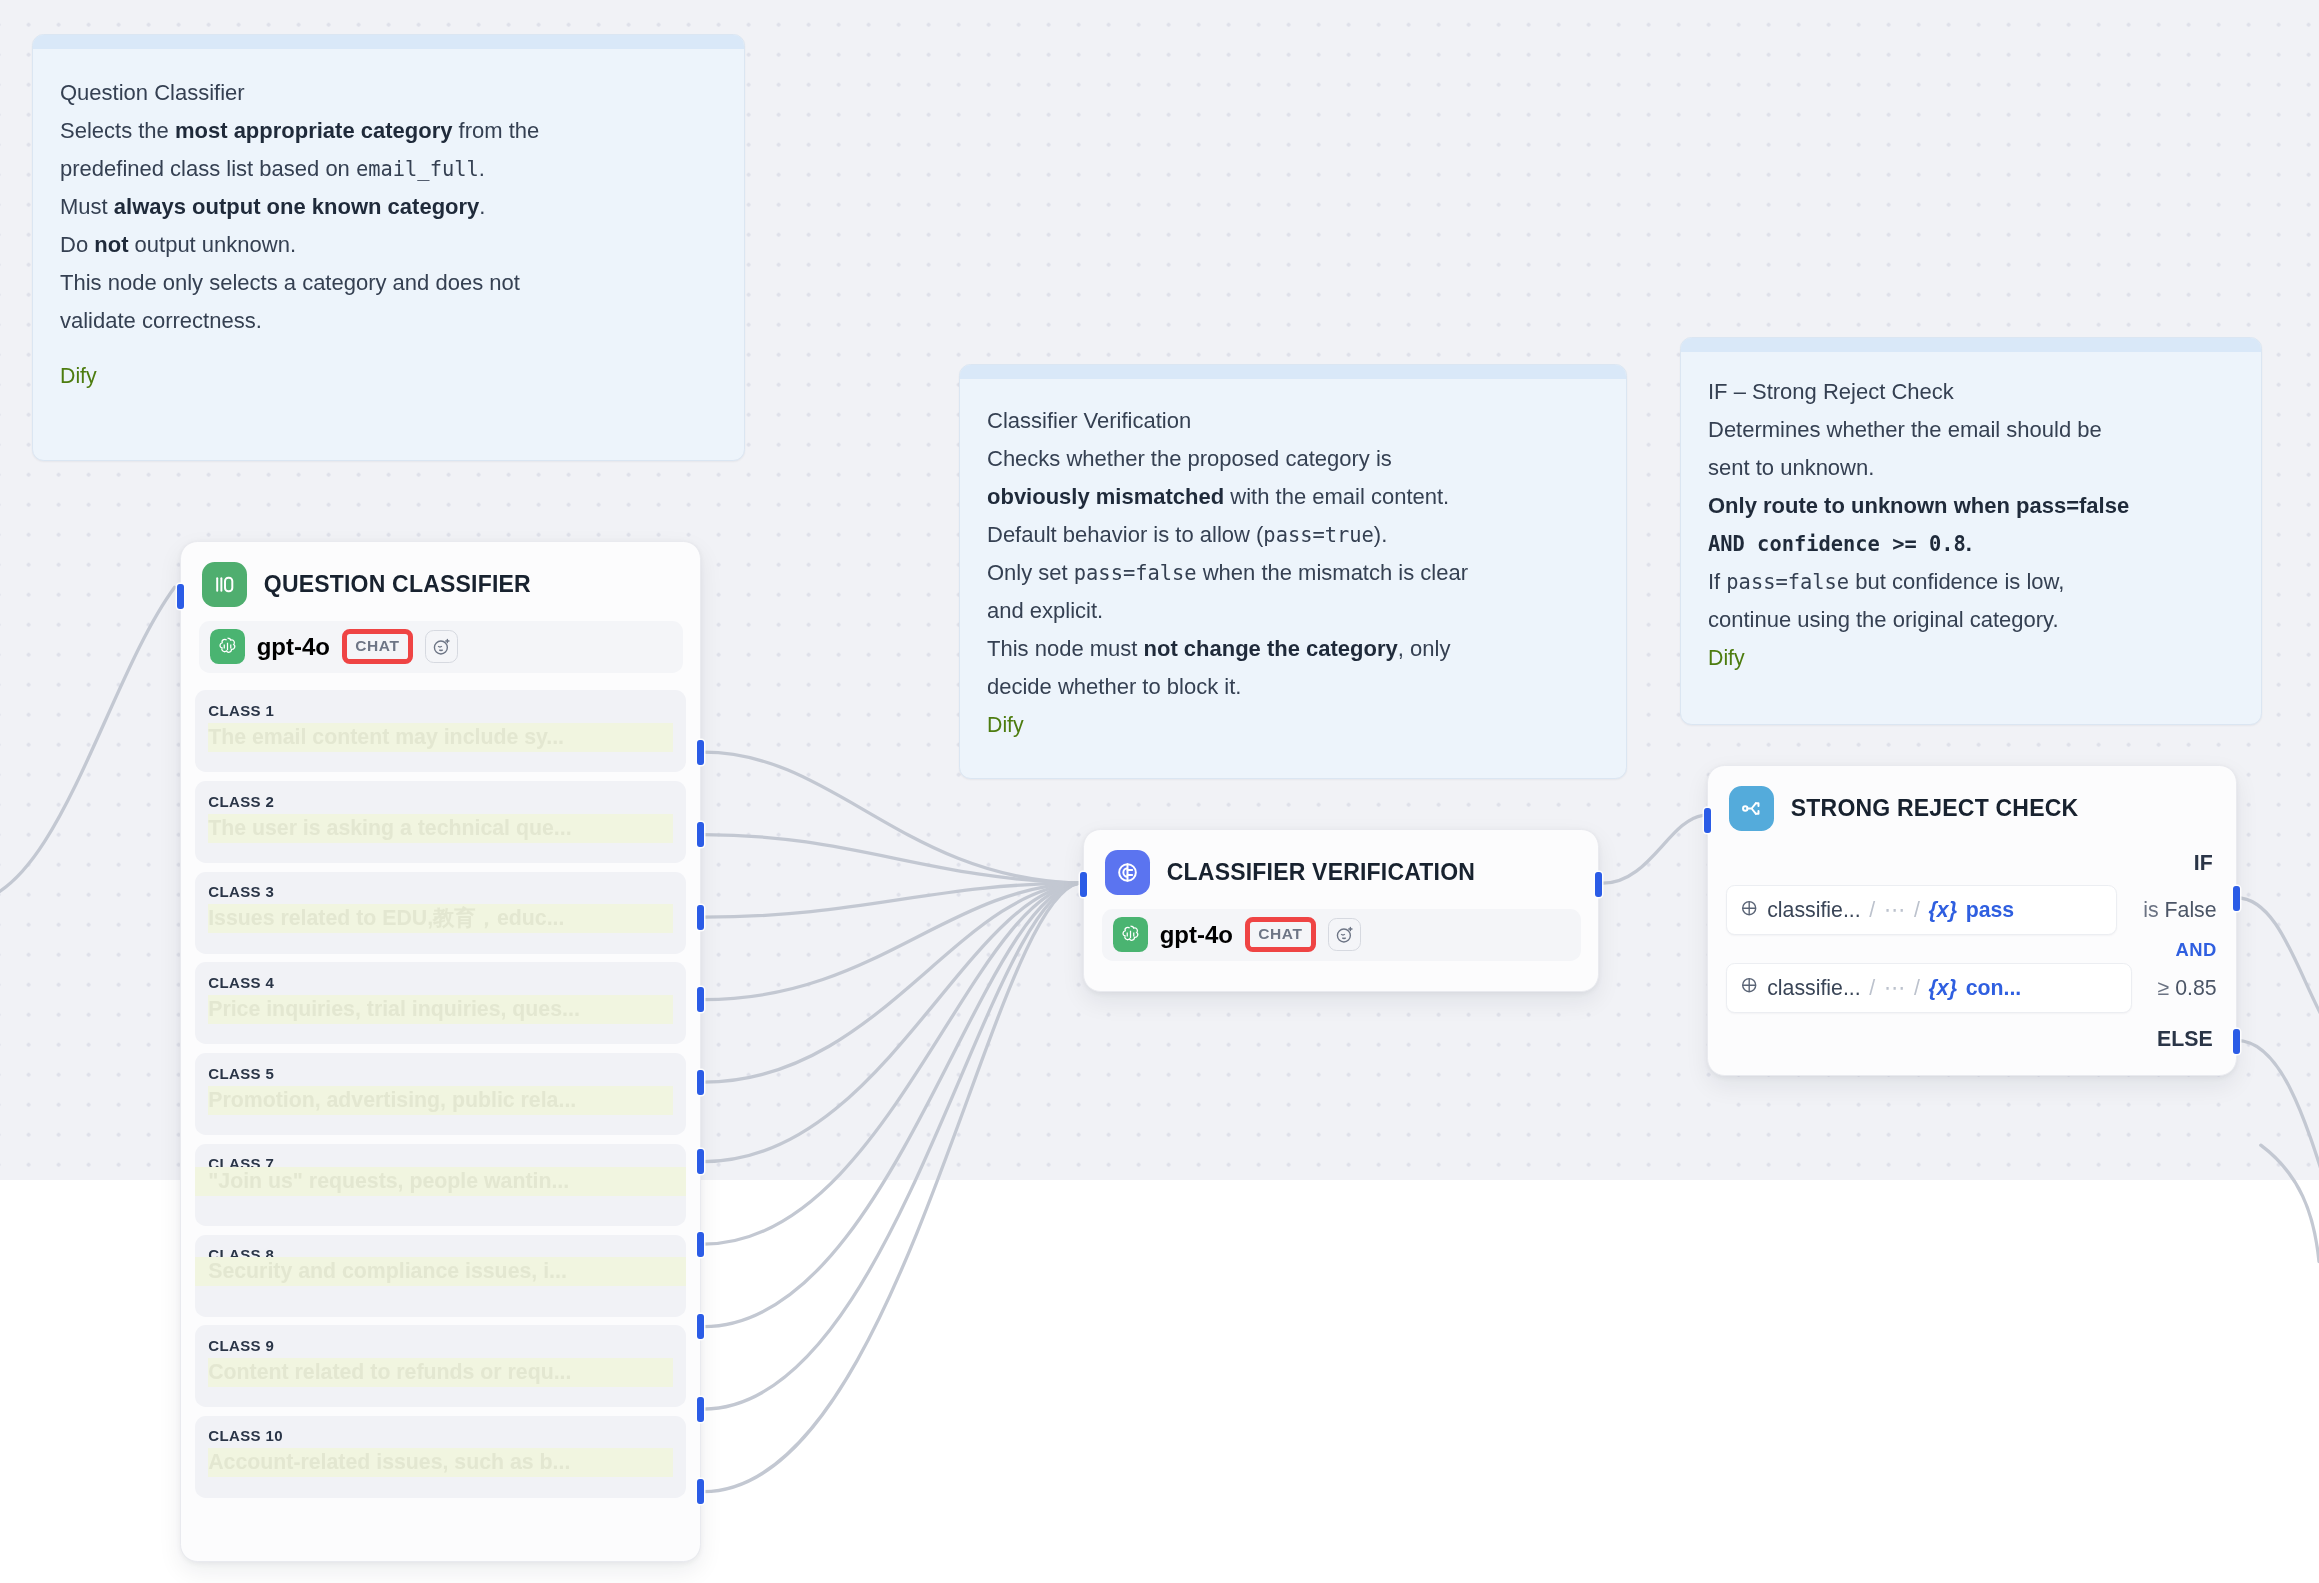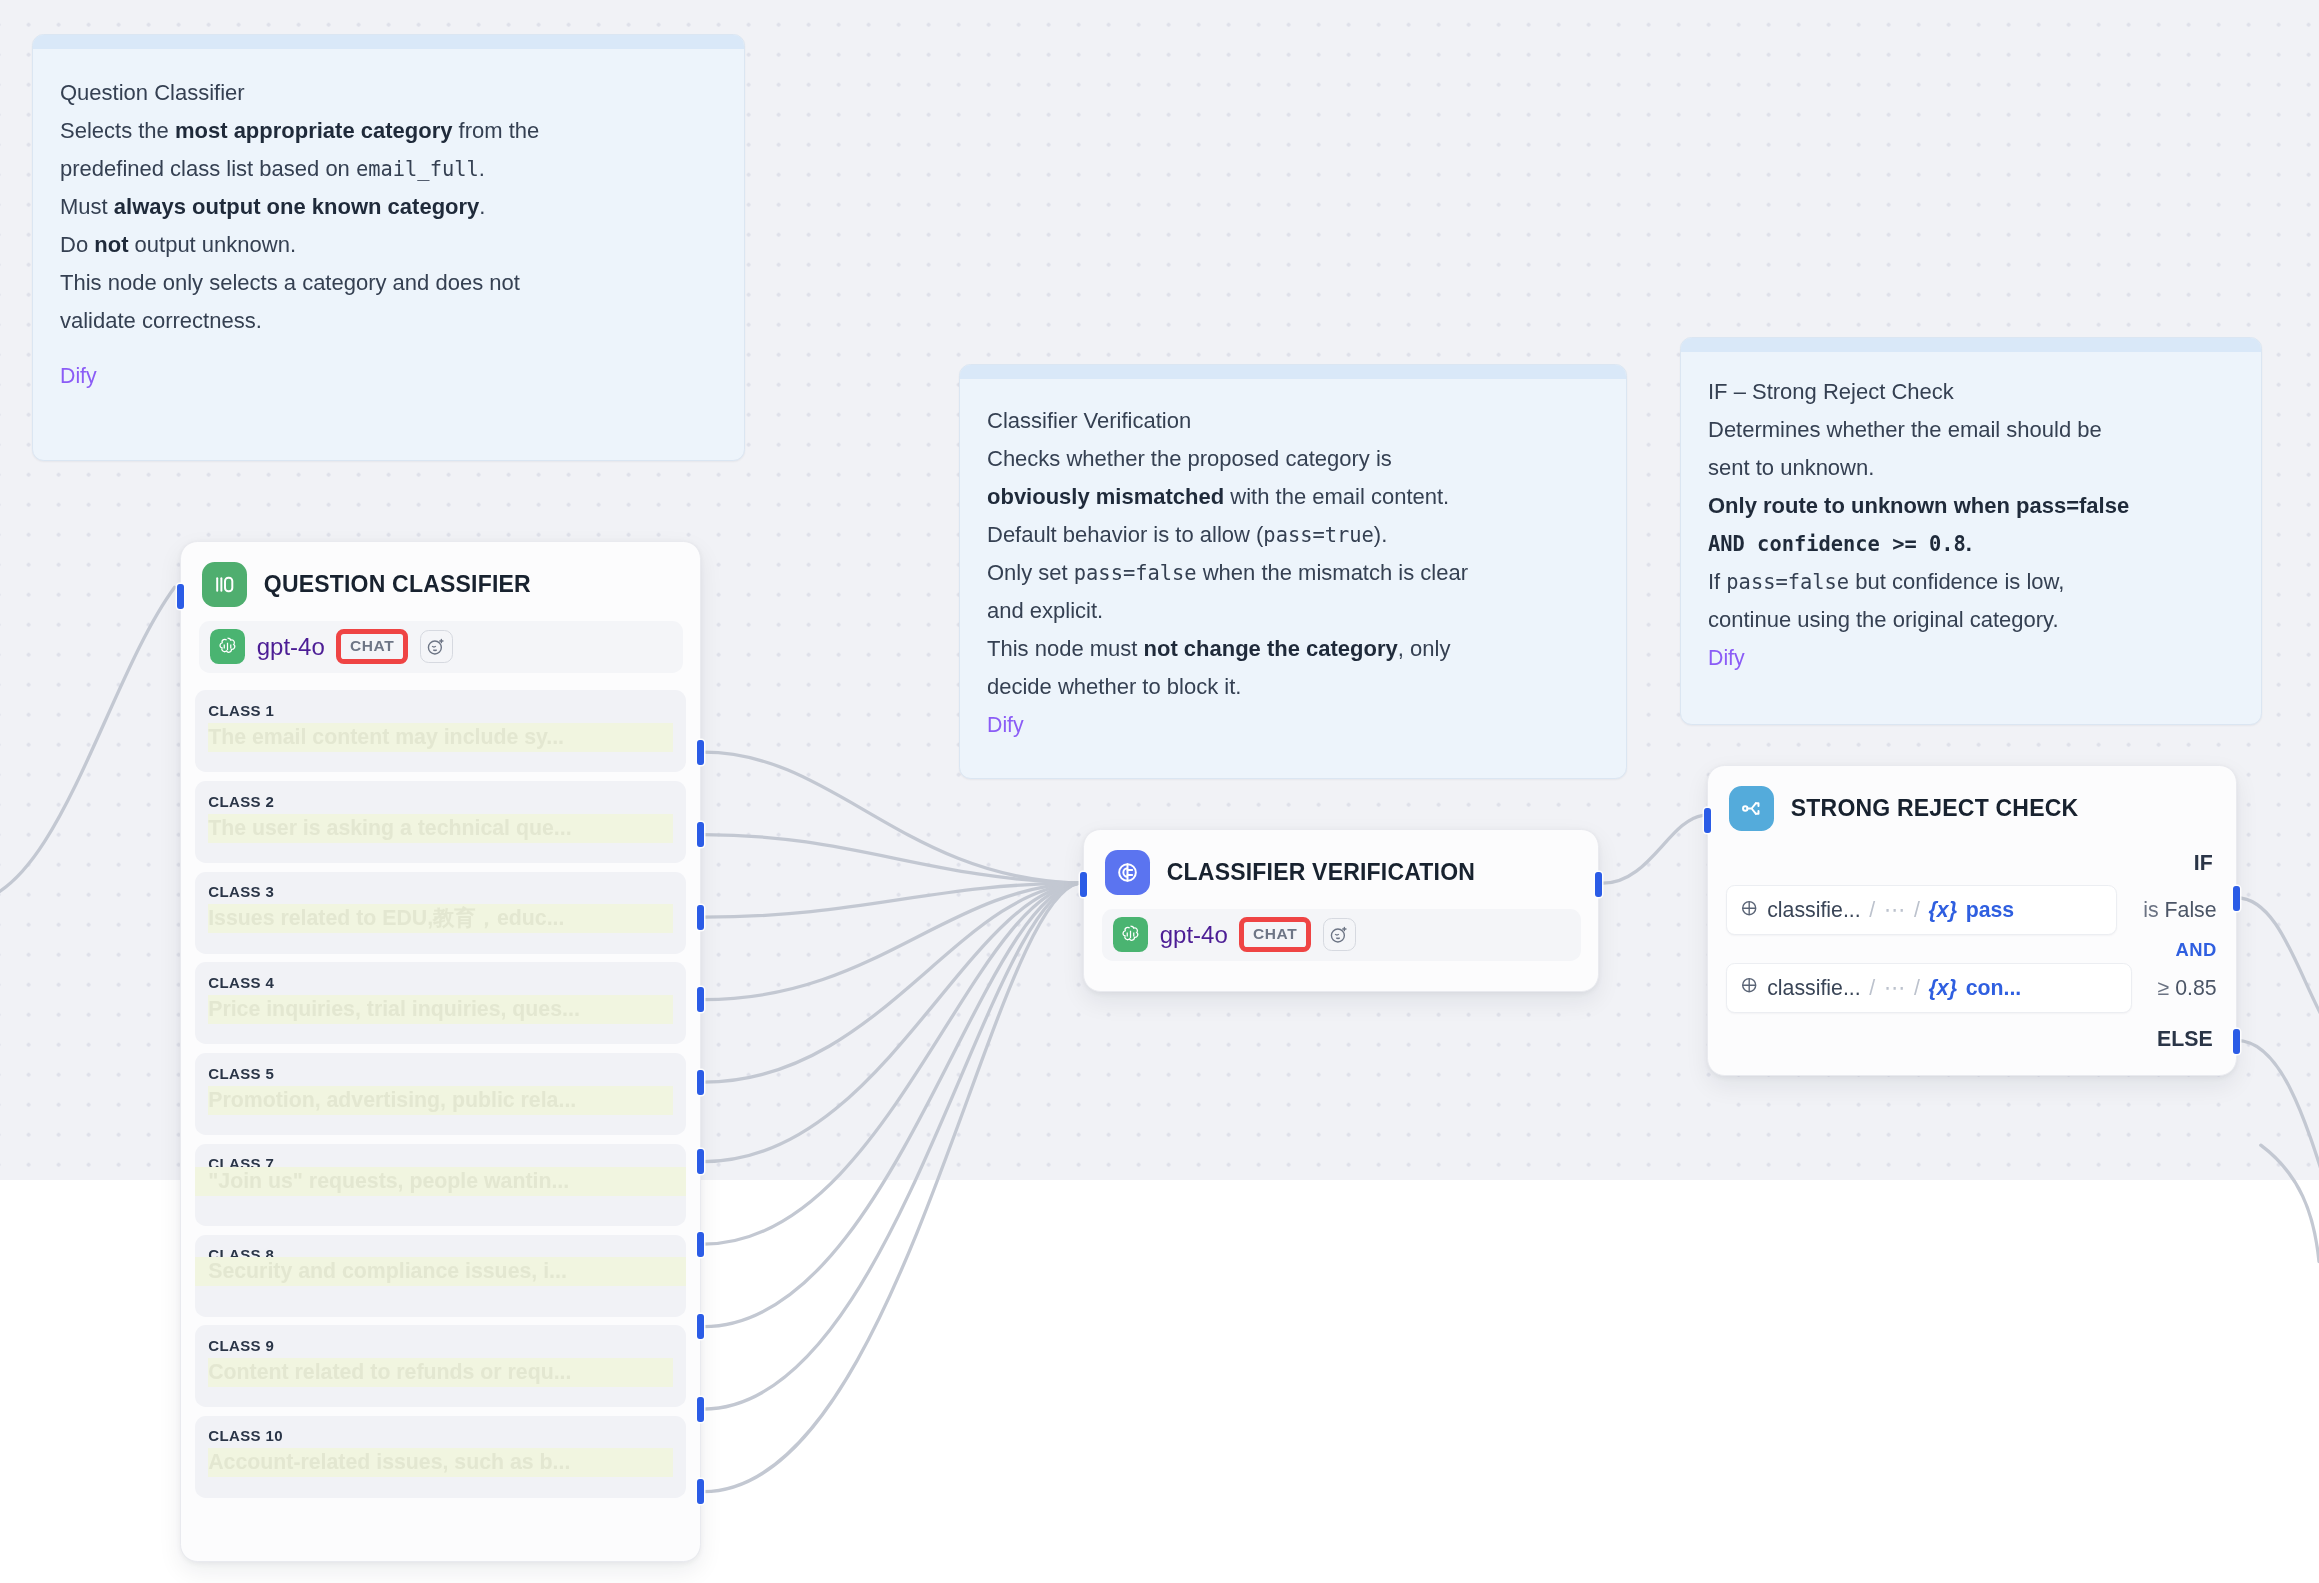--- a/index.html
+++ b/index.html
@@ -29,21 +29,21 @@
   }
   .note-bar { height: 13.6px; background: #d9e8f8; }
   .note-body {
     padding: 25px 27px 23px 27px;
     color: #354052;
     font-size: 22px;
     line-height: 38px;
   }
   .note-body .mono { font-family: "DejaVu Sans Mono", "Liberation Mono", monospace; font-size: 20.4px; }
   .note-body b { font-weight: 700; color: #1f2a3a; }
-  .note-author { color: #8b5cf6; font-size: 21.3px; line-height: 38px; }
+  .note-author { color: #4d7c0f; font-size: 21.3px; line-height: 38px; }
   .note-line { display: block; }
 
   
   .node {
     position: absolute;
     background: #fcfcfd;
     border: 1px solid #e9eaef;
     border-radius: 17.5px;
     box-shadow: 0 9.7px 25px rgba(16,24,40,.07), 0 1.9px 4.9px rgba(16,24,40,.05);
   }
@@ -68,21 +68,21 @@
     height: 52px;
     display: flex; align-items: center; gap: 11.6px;
     padding: 0 11.6px;
   }
   .model-logo {
     width: 35px; height: 35px; border-radius: 8.7px;
     background: #4ab471;
     display: flex; align-items: center; justify-content: center;
     flex: 0 0 auto;
   }
-  .model-name { font-size: 24px; color: #4c1d95; font-weight: 400; }
+  .model-name { font-size: 24px; color: #000000; font-weight: 700; }
   .chat-tag {
     border: 5px solid #ef4444; border-radius: 7.8px;
     font-size: 15.5px; font-weight: 600; letter-spacing: 0.6px;
     color: #6d7585; padding: 2.9px 8.7px 3.9px 8.7px;
   }
   .magic-btn {
     width: 33px; height: 33px; border-radius: 8.7px;
     border: 1px solid #d6d9e0;
     display: flex; align-items: center; justify-content: center;
     color: #6d7585;

